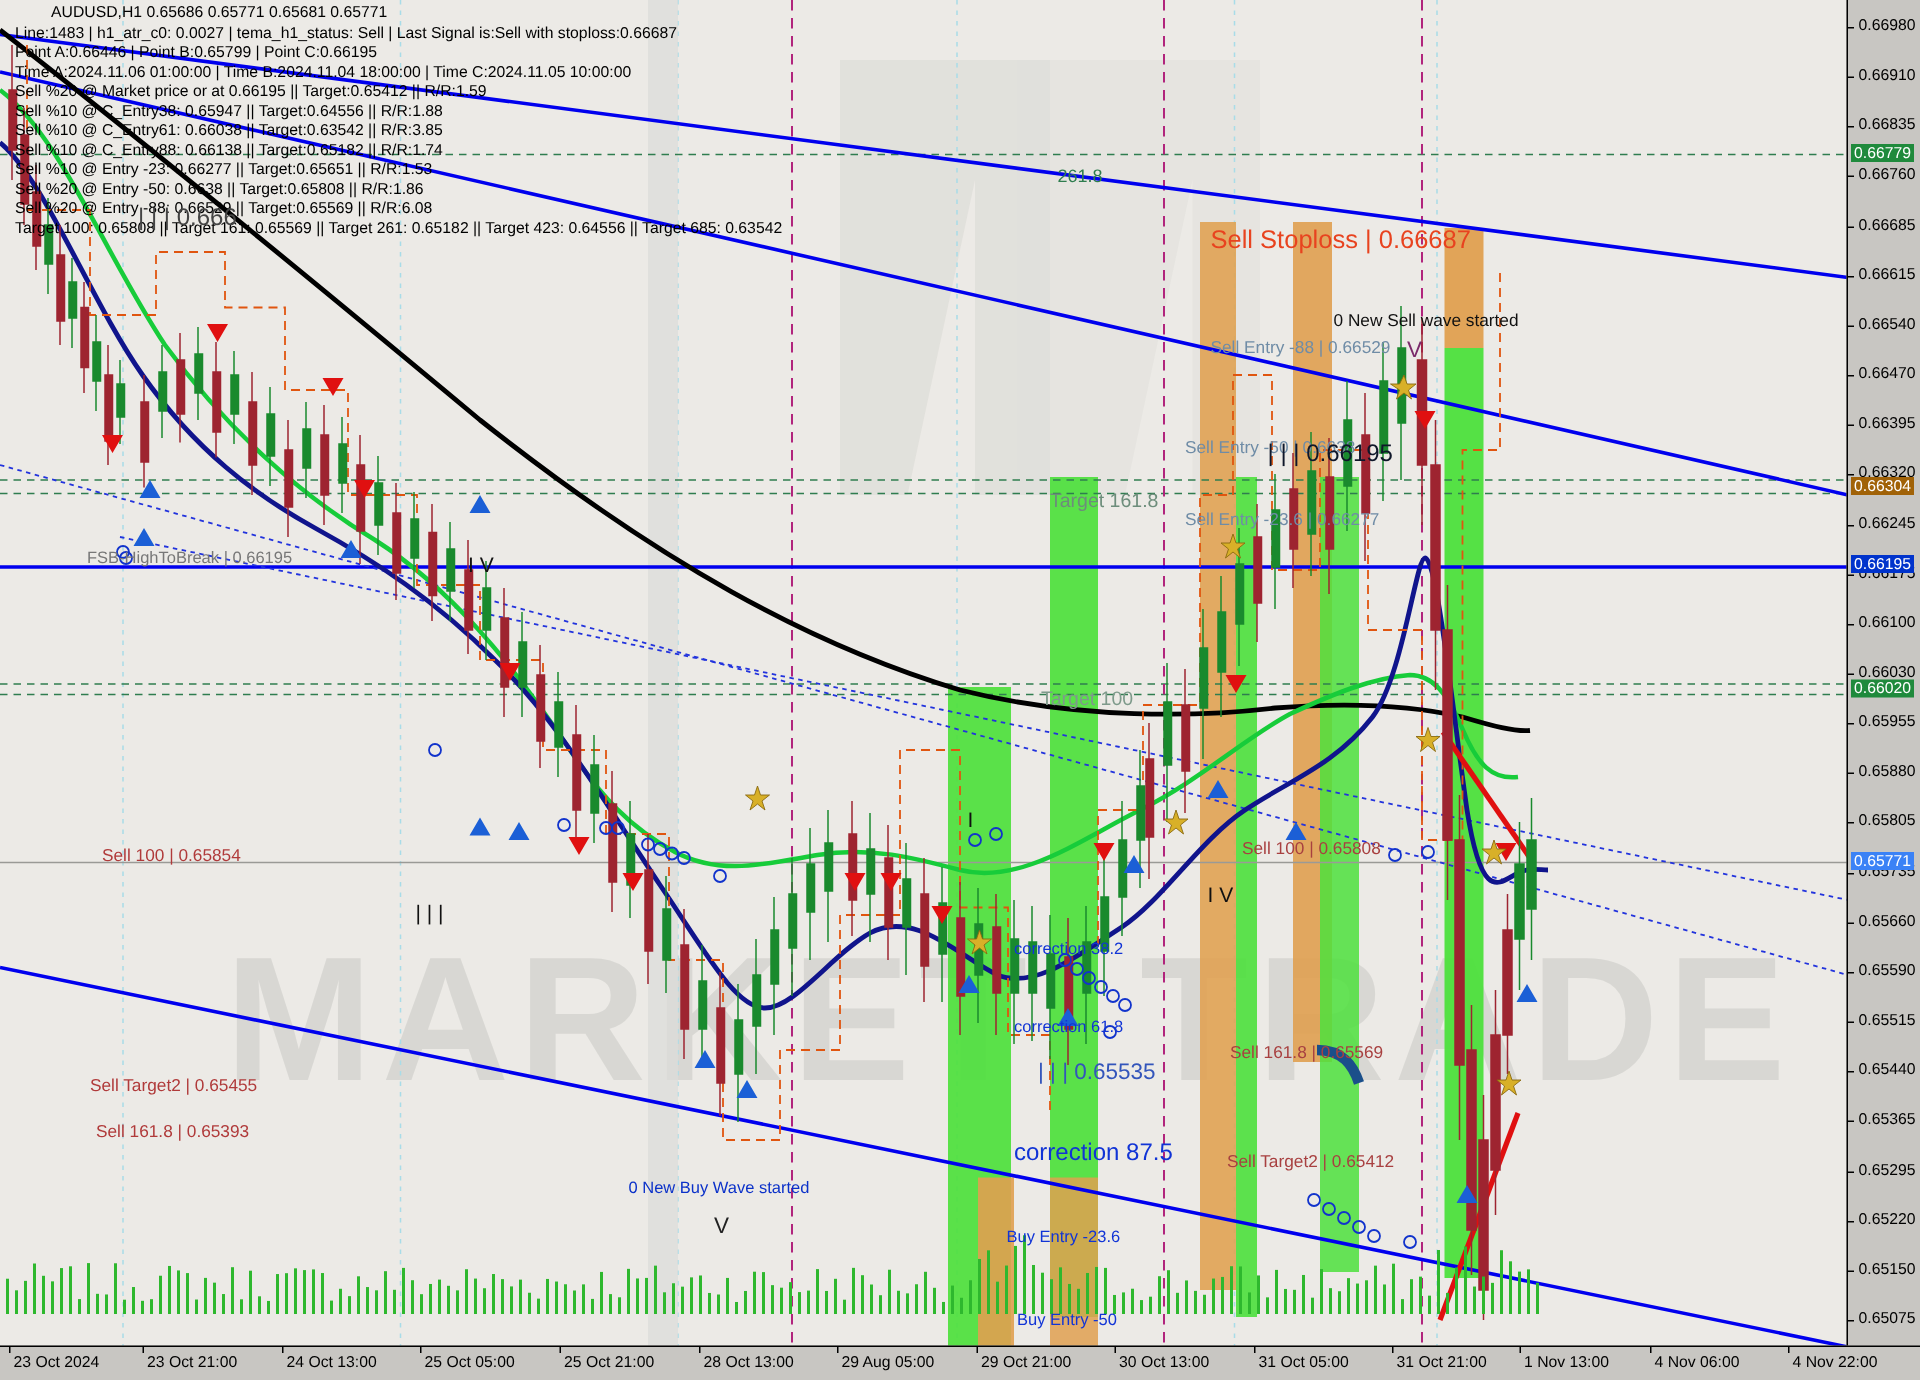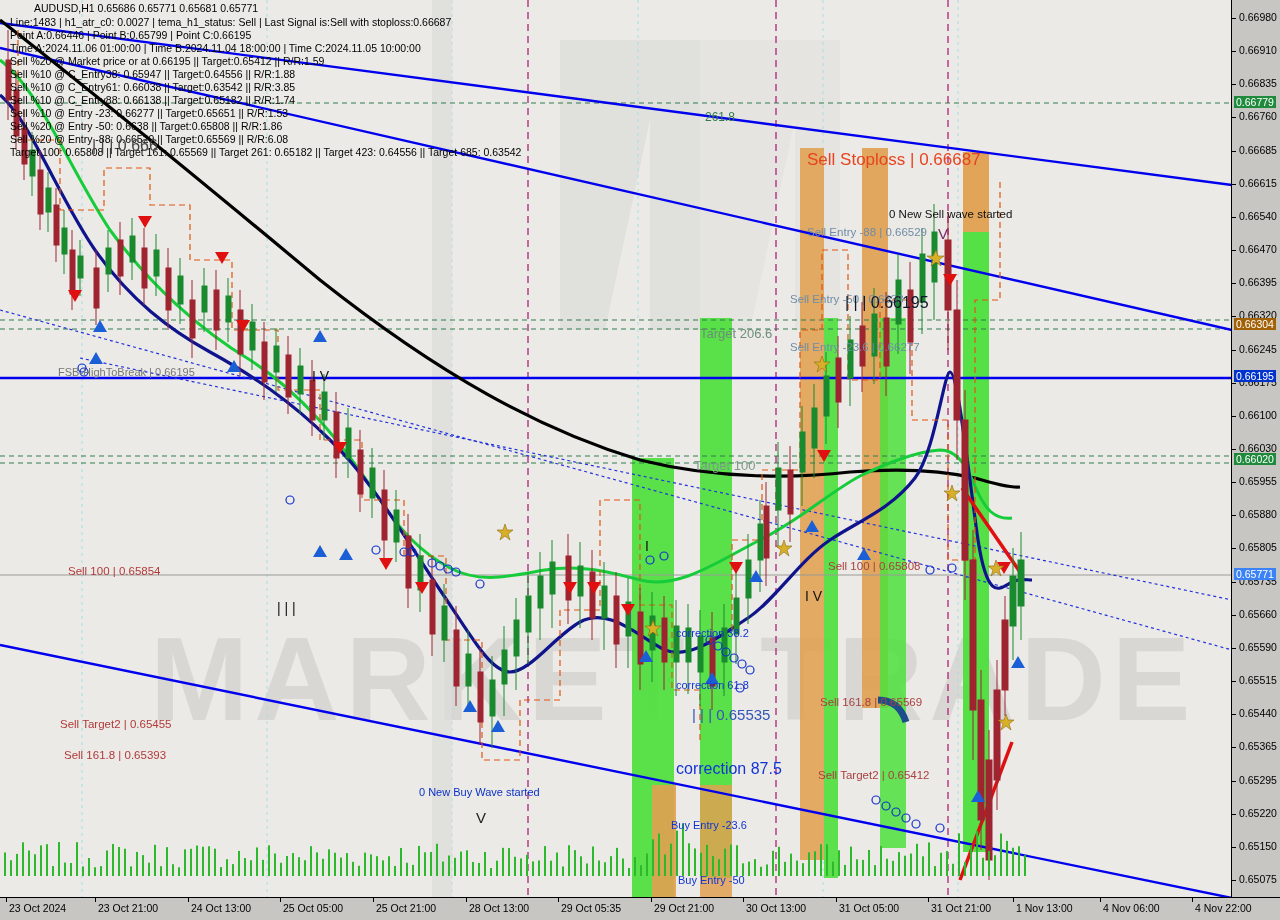--- a/index.html
+++ b/index.html
@@ -569,21 +569,21 @@
         <div class="note" style="left: 58px; top: 366px; color: rgb(119, 119, 119); font-size: 11px;">FSB-HighToBreak | 0.66195</div>
         <div class="note" style="left: 92px; top: 140px; color: rgb(68, 68, 68); font-size: 16px;">| | | 0.666</div>
         <div class="note" style="left: 68px; top: 565px; color: rgb(176, 58, 58); font-size: 11.5px;">Sell 100 | 0.65854</div>
         <div class="note" style="left: 60px; top: 718px; color: rgb(176, 58, 58); font-size: 11.5px;">Sell Target2 | 0.65455</div>
         <div class="note" style="left: 64px; top: 749px; color: rgb(176, 58, 58); font-size: 11.5px;">Sell 161.8 | 0.65393</div>
         <div class="note" style="left: 312px; top: 370px; color: rgb(17, 17, 17); font-size: 14px;">I V</div>
         <div class="note" style="left: 277px; top: 602px; color: rgb(17, 17, 17); font-size: 14px;">| | |</div>
         <div class="note" style="left: 419px; top: 786px; color: rgb(11, 49, 201); font-size: 11px;">0 New Buy Wave started</div>
         <div class="note" style="left: 476px; top: 812px; color: rgb(34, 34, 34); font-size: 15px;">V</div>
         <div class="note" style="left: 705px; top: 111px; color: rgb(47, 125, 79); font-size: 12px;">261.8</div>
-        <div class="note" style="left: 700px; top: 328px; color: rgb(109, 141, 123); font-size: 13px;">Target 206.6</div>
+        <div class="note" style="left: 700px; top: 328px; color: rgb(109, 141, 123); font-size: 13px;">Target 161.8</div>
         <div class="note" style="left: 694px; top: 460px; color: rgb(126, 154, 139); font-size: 13px;">Target 100</div>
         <div class="note" style="left: 645px; top: 540px; color: rgb(17, 17, 17); font-size: 14px;">I</div>
         <div class="note" style="left: 676px; top: 627px; color: rgb(17, 52, 214); font-size: 11px;">correction 38.2</div>
         <div class="note" style="left: 676px; top: 679px; color: rgb(17, 52, 214); font-size: 11px;">correction 61.8</div>
         <div class="note" style="left: 692px; top: 709px; color: rgb(51, 85, 187); font-size: 15px;">| | | 0.65535</div>
         <div class="note" style="left: 676px; top: 763px; color: rgb(17, 52, 214); font-size: 16px;">correction 87.5</div>
         <div class="note" style="left: 671px; top: 819px; color: rgb(17, 52, 214); font-size: 11px;">Buy Entry -23.6</div>
         <div class="note" style="left: 678px; top: 874px; color: rgb(17, 52, 214); font-size: 11px;">Buy Entry -50</div>
         <div class="note" style="left: 807px; top: 154px; color: rgb(232, 67, 31); font-size: 17px;">Sell Stoploss | 0.66687</div>
         <div class="note" style="left: 807px; top: 226px; color: rgb(111, 140, 166); font-size: 11.5px;">Sell Entry -88 | 0.66529</div>
@@ -672,21 +672,21 @@
         <div class="xlab" style="left: 98px;">23 Oct 21:00</div>
         <div class="xtick" style="left: 188px;"></div>
         <div class="xlab" style="left: 191px;">24 Oct 13:00</div>
         <div class="xtick" style="left: 280px;"></div>
         <div class="xlab" style="left: 283px;">25 Oct 05:00</div>
         <div class="xtick" style="left: 373px;"></div>
         <div class="xlab" style="left: 376px;">25 Oct 21:00</div>
         <div class="xtick" style="left: 466px;"></div>
         <div class="xlab" style="left: 469px;">28 Oct 13:00</div>
         <div class="xtick" style="left: 558px;"></div>
-        <div class="xlab" style="left: 561px;">29 Oct 05:35</div>
+        <div class="xlab" style="left: 561px;">29 Aug 05:00</div>
         <div class="xtick" style="left: 651px;"></div>
         <div class="xlab" style="left: 654px;">29 Oct 21:00</div>
         <div class="xtick" style="left: 743px;"></div>
         <div class="xlab" style="left: 746px;">30 Oct 13:00</div>
         <div class="xtick" style="left: 836px;"></div>
         <div class="xlab" style="left: 839px;">31 Oct 05:00</div>
         <div class="xtick" style="left: 928px;"></div>
         <div class="xlab" style="left: 931px;">31 Oct 21:00</div>
         <div class="xtick" style="left: 1013px;"></div>
         <div class="xlab" style="left: 1016px;">1 Nov 13:00</div>

